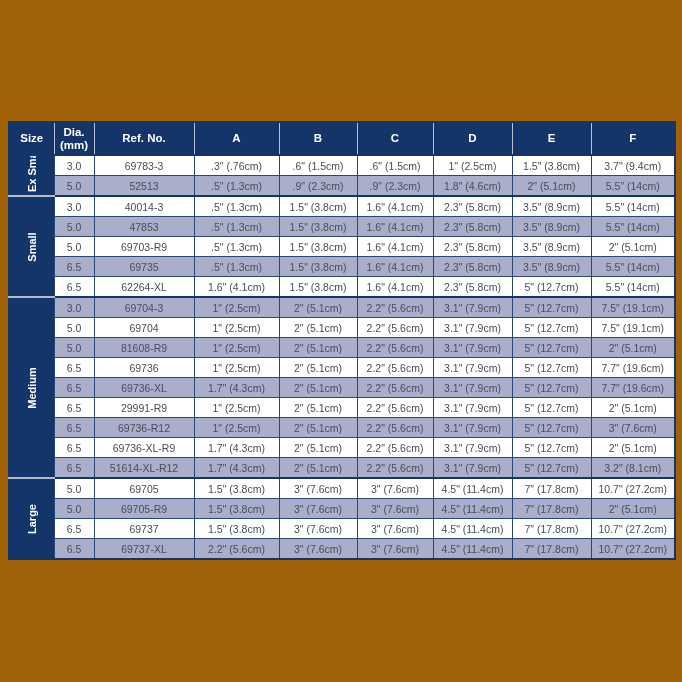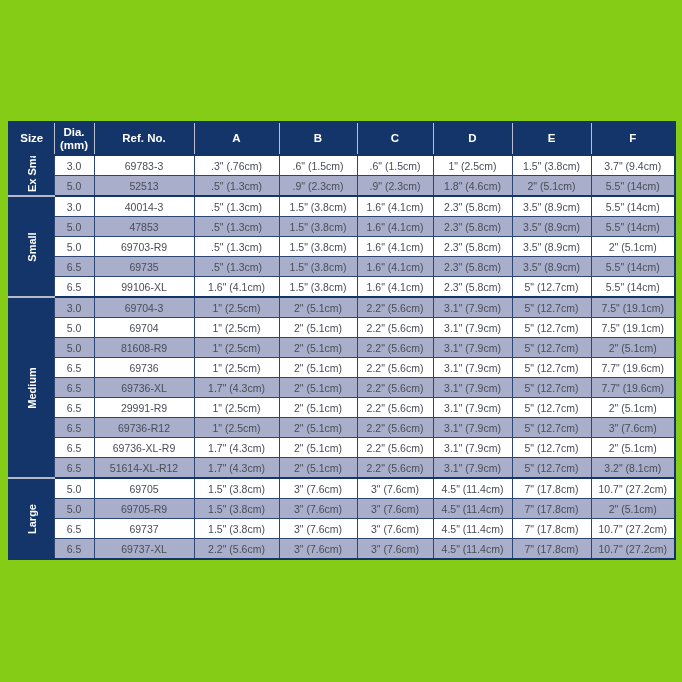--- a/index.html
+++ b/index.html
@@ -7,21 +7,21 @@
     padding: 0;
     background: #ffffff;
     width: 682px;
     height: 682px;
     font-family: "Liberation Sans", sans-serif;
   }
   .page {
     position: relative;
     width: 682px;
     height: 682px;
-    background: #84cc16;
+    background: #a16207;
     overflow: hidden;
   }
   .spec-table-wrap {
     position: absolute;
     left: 8px;
     top: 121px;
   }
   table.spec {
     border-collapse: collapse;
     table-layout: fixed;
@@ -169,21 +169,21 @@
             <td>69735</td>
             <td>.5" (1.3cm)</td>
             <td>1.5" (3.8cm)</td>
             <td>1.6" (4.1cm)</td>
             <td>2.3" (5.8cm)</td>
             <td>3.5" (8.9cm)</td>
             <td>5.5" (14cm)</td>
           </tr>
           <tr class="row-white">
             <td>6.5</td>
-            <td>99106-XL</td>
+            <td>62264-XL</td>
             <td>1.6" (4.1cm)</td>
             <td>1.5" (3.8cm)</td>
             <td>1.6" (4.1cm)</td>
             <td>2.3" (5.8cm)</td>
             <td>5" (12.7cm)</td>
             <td>5.5" (14cm)</td>
           </tr>
           <tr class="row-lav section-start">
             <td class="size-cell" rowspan="9">
               <div class="rot" style="width: 172px;">Medium</div>

